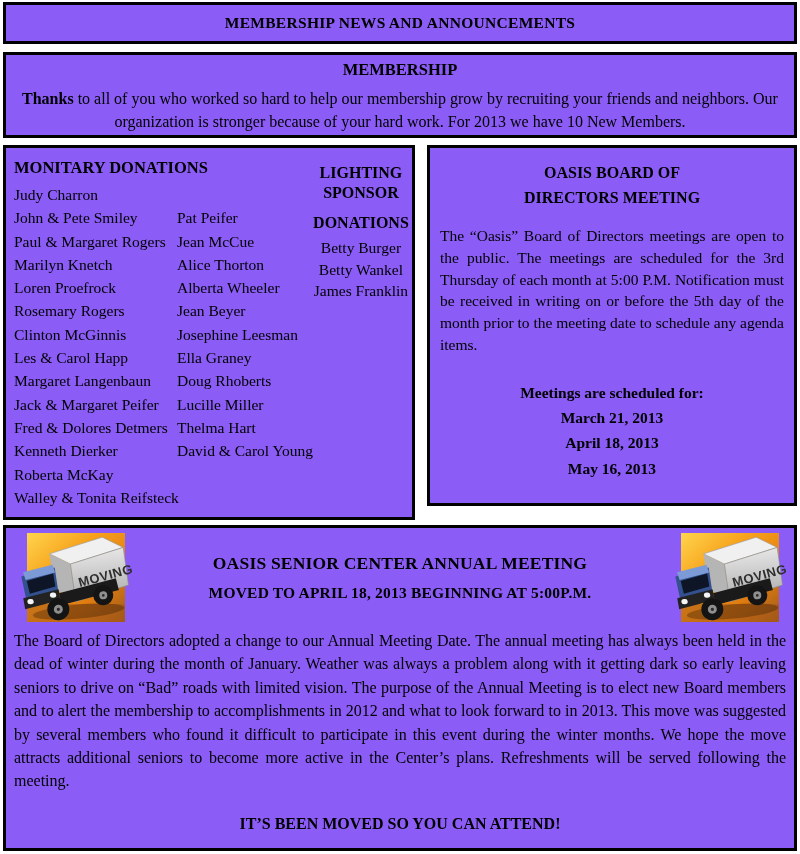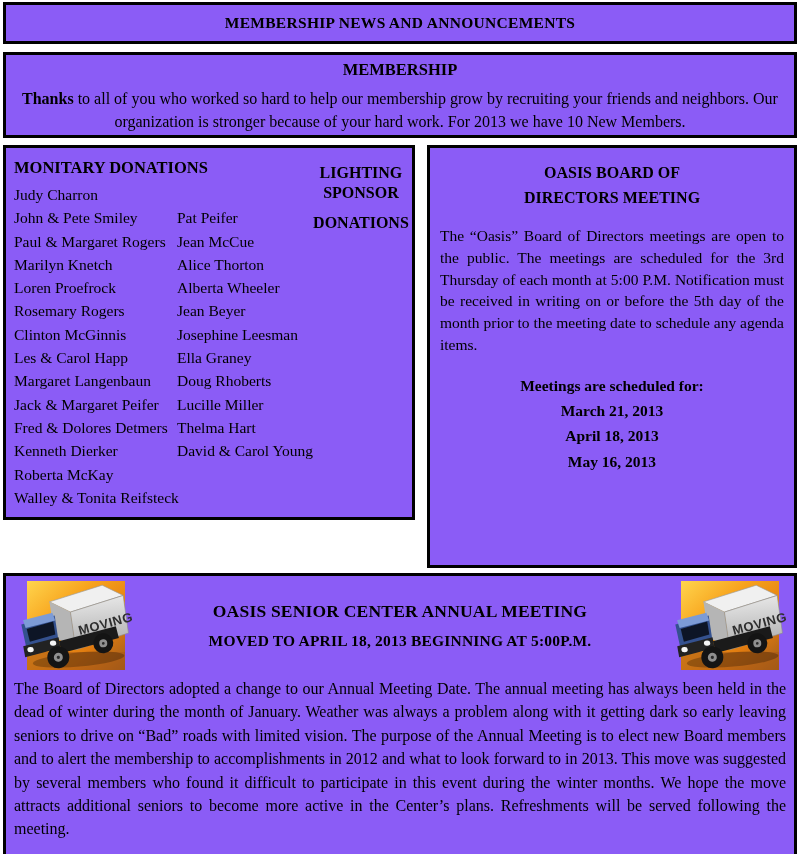--- a/index.html
+++ b/index.html
@@ -25,37 +25,37 @@
   .membership {
     height:86px; margin-bottom:7px;
     text-align:center; padding:5px 12px 0 12px;
   }
   .membership h2 { font-size:16.5px; font-weight:bold; margin-bottom:7px; }
   .membership p  { font-size:16px; line-height:23px; }
 
   
   .mid-row { display:flex; gap:12px; margin-bottom:5px; }
   .donations-box { width:412px; height:375px; padding:10px 8px 0 8px; }
-  .board-box { flex:1; height:423px; padding:8px 10px 0 10px; }
+  .board-box { flex:1; height:361px; padding:8px 10px 0 10px; }
 
   .don-flex { display:flex; }
   .don-main { width:300px; }
   .don-title { font-size:16.5px; font-weight:bold; margin-bottom:5px; }
   .don-cols { display:flex;justify-content:center; }
   .don-col { font-size:15.5px; line-height:23.3px; white-space:nowrap; }
   .don-col.c1 { width:163px; }
   .don-col.c2 { flex:1; margin-top:23.3px; }
   .lighting { flex:1; text-align:center; padding-top:5px; }
   .lighting .lt-head { font-size:16px; font-weight:bold; line-height:20px; }
   .lighting .lt-head2 { font-size:16px; font-weight:bold; line-height:20px; margin-top:10px; }
   .lighting .lt-names { margin-top:4px; font-size:15.5px; line-height:21.5px; }
 
   .board-title { text-align:center; font-weight:bold; font-size:16px; line-height:25px; margin-top:4px; }
   .board-body { text-align:justify; font-size:15.5px; line-height:21.8px; margin-top:15px; }
-  .board-sched { text-align:center; font-weight:bold; font-size:15.5px; margin-top:21px; }
+  .board-sched { text-align:center; font-weight:bold; font-size:15.5px; margin-top:28px; }
   .board-dates { text-align:center; font-weight:bold; font-size:15.5px; line-height:25.5px; margin-top:3px; }
 
   
   .annual { height:326px; padding:4px 8px 0 8px; position:relative; }
   .truck { position:absolute; top:4px; width:118px; height:96px; }
   .truck.left  { left:8px; }
   .truck.right { right:8px; }
   .am-title { text-align:center; font-weight:bold; font-size:17.5px; margin-top:21px; letter-spacing:.2px; }
   .am-subtitle { text-align:center; font-weight:bold; font-size:15.5px; margin-top:10px; letter-spacing:.2px; }
   .am-body { text-align:justify; font-size:16px; line-height:23.4px; margin-top:27px; }
@@ -110,20 +110,25 @@
                 <div>Lucille Miller</div>
                 <div>Thelma Hart</div>
                 <div>David &amp; Carol Young</div>
               </div>
           </div>
         </div>
         <div class="lighting">
           <div class="lt-head">LIGHTING</div>
           <div class="lt-head">SPONSOR</div>
           <div class="lt-head2">DONATIONS</div>
+          <div class="lt-names">
+              <div>Betty Burger</div>
+              <div>Betty Wankel</div>
+              <div>James Franklin</div>
+            </div>
         </div>
       </div>
     </div>
 
     <div class="box board-box">
       <div class="board-title">
         <div>OASIS BOARD OF</div>
         <div>DIRECTORS MEETING</div>
       </div>
       <p class="board-body">The “Oasis” Board of Directors meetings are open to the public.  The meetings are  scheduled for the 3rd Thursday of each month at 5:00 P.M.  Notification must be received in writing on or  before the 5th day of the month prior to the meeting date to   schedule any agenda items.</p>

